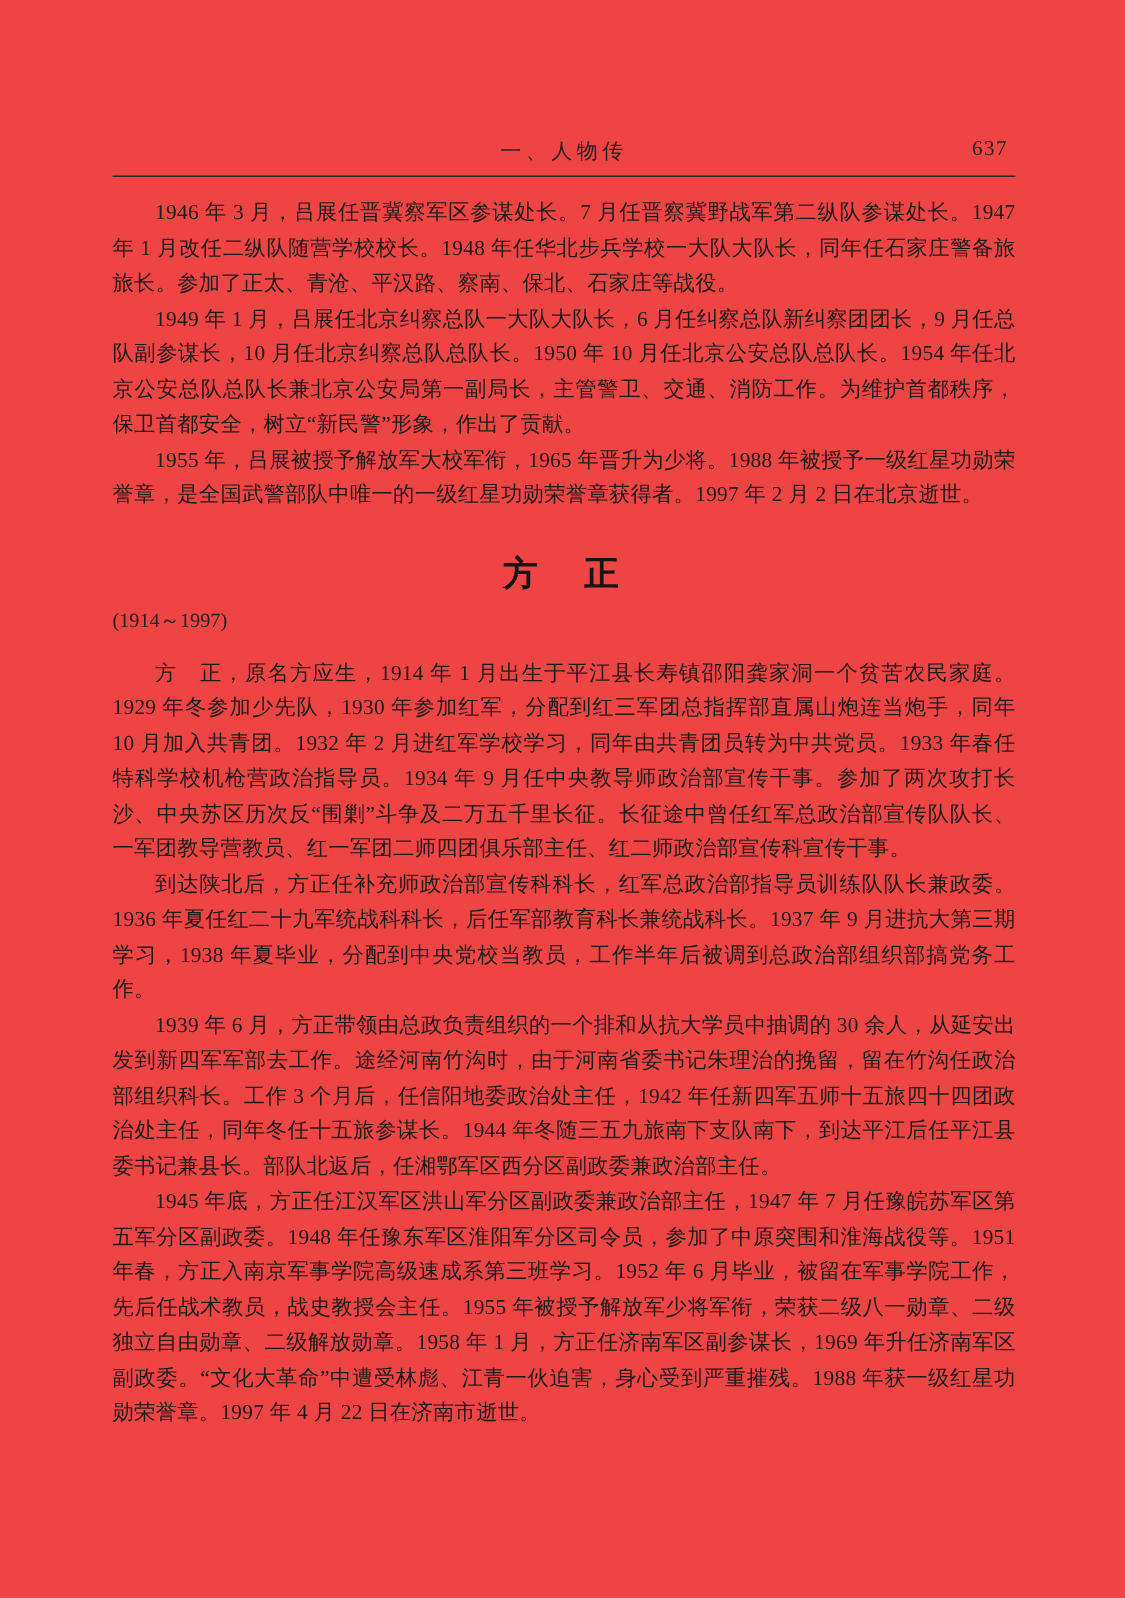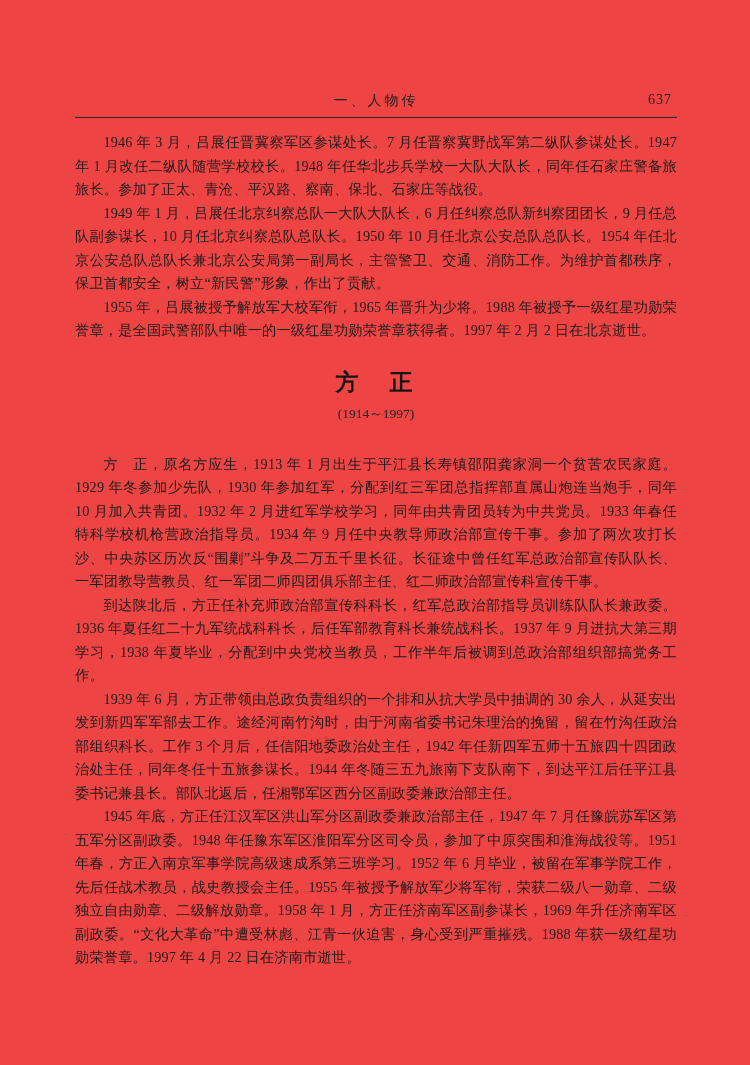--- a/index.html
+++ b/index.html
@@ -55,24 +55,23 @@
   .bodytext p.noindent { text-indent: 0; }
   .section-head {
     margin-top: 24px;
     text-align: center;
     font-size: 23px;
     font-weight: bold;
     letter-spacing: 4px;
     color: #151515;
   }
   .section-years {
-    text-align: center;
     font-size: 13.5px;
     margin-top: 7px;
-    margin-bottom: 30px;
+    margin-bottom: 15px;
     color: #222;
   }
 </style>
 </head>
 <body>
 
 <div class="page">
   <div class="content">
 
     <div class="header">
@@ -85,21 +84,21 @@
       <p>1946 年 3 月，吕展任晋冀察军区参谋处长。7 月任晋察冀野战军第二纵队参谋处长。1947 年 1 月改任二纵队随营学校校长。1948 年任华北步兵学校一大队大队长，同年任石家庄警备旅旅长。参加了正太、青沧、平汉路、察南、保北、石家庄等战役。</p>
       <p>1949 年 1 月，吕展任北京纠察总队一大队大队长，6 月任纠察总队新纠察团团长，9 月任总队副参谋长，10 月任北京纠察总队总队长。1950 年 10 月任北京公安总队总队长。1954 年任北京公安总队总队长兼北京公安局第一副局长，主管警卫、交通、消防工作。为维护首都秩序，保卫首都安全，树立“新民警”形象，作出了贡献。</p>
       <p>1955 年，吕展被授予解放军大校军衔，1965 年晋升为少将。1988 年被授予一级红星功勋荣誉章，是全国武警部队中唯一的一级红星功勋荣誉章获得者。1997 年 2 月 2 日在北京逝世。</p>
     </div>
 
     <div>
       <h2 class="section-head">方　正</h2>
       <div class="section-years">(1914～1997)</div>
 
       <div class="bodytext">
-        <p>方　正，原名方应生，1913 年 1 月出生于平江县长寿镇邵阳龚家洞一个贫苦农民家庭。1929 年冬参加少先队，1930 年参加红军，分配到红三军团总指挥部直属山炮连当炮手，同年 10 月加入共青团。1932 年 2 月进红军学校学习，同年由共青团员转为中共党员。1933 年春任特科学校机枪营政治指导员。1934 年 9 月任中央教导师政治部宣传干事。参加了两次攻打长沙、中央苏区历次反“围剿”斗争及二万五千里长征。长征途中曾任红军总政治部宣传队队长、一军团教导营教员、红一军团二师四团俱乐部主任、红二师政治部宣传科宣传干事。</p>
+        <p>方　正，原名方应生，1914 年 1 月出生于平江县长寿镇邵阳龚家洞一个贫苦农民家庭。1929 年冬参加少先队，1930 年参加红军，分配到红三军团总指挥部直属山炮连当炮手，同年 10 月加入共青团。1932 年 2 月进红军学校学习，同年由共青团员转为中共党员。1933 年春任特科学校机枪营政治指导员。1934 年 9 月任中央教导师政治部宣传干事。参加了两次攻打长沙、中央苏区历次反“围剿”斗争及二万五千里长征。长征途中曾任红军总政治部宣传队队长、一军团教导营教员、红一军团二师四团俱乐部主任、红二师政治部宣传科宣传干事。</p>
         <p>到达陕北后，方正任补充师政治部宣传科科长，红军总政治部指导员训练队队长兼政委。1936 年夏任红二十九军统战科科长，后任军部教育科长兼统战科长。1937 年 9 月进抗大第三期学习，1938 年夏毕业，分配到中央党校当教员，工作半年后被调到总政治部组织部搞党务工作。</p>
         <p>1939 年 6 月，方正带领由总政负责组织的一个排和从抗大学员中抽调的 30 余人，从延安出发到新四军军部去工作。途经河南竹沟时，由于河南省委书记朱理治的挽留，留在竹沟任政治部组织科长。工作 3 个月后，任信阳地委政治处主任，1942 年任新四军五师十五旅四十四团政治处主任，同年冬任十五旅参谋长。1944 年冬随三五九旅南下支队南下，到达平江后任平江县委书记兼县长。部队北返后，任湘鄂军区西分区副政委兼政治部主任。</p>
         <p>1945 年底，方正任江汉军区洪山军分区副政委兼政治部主任，1947 年 7 月任豫皖苏军区第五军分区副政委。1948 年任豫东军区淮阳军分区司令员，参加了中原突围和淮海战役等。1951 年春，方正入南京军事学院高级速成系第三班学习。1952 年 6 月毕业，被留在军事学院工作，先后任战术教员，战史教授会主任。1955 年被授予解放军少将军衔，荣获二级八一勋章、二级独立自由勋章、二级解放勋章。1958 年 1 月，方正任济南军区副参谋长，1969 年升任济南军区副政委。“文化大革命”中遭受林彪、江青一伙迫害，身心受到严重摧残。1988 年获一级红星功勋荣誉章。1997 年 4 月 22 日在济南市逝世。</p>
       </div>
     </div>
 
   </div>
 </div>
 
 </body></html>

